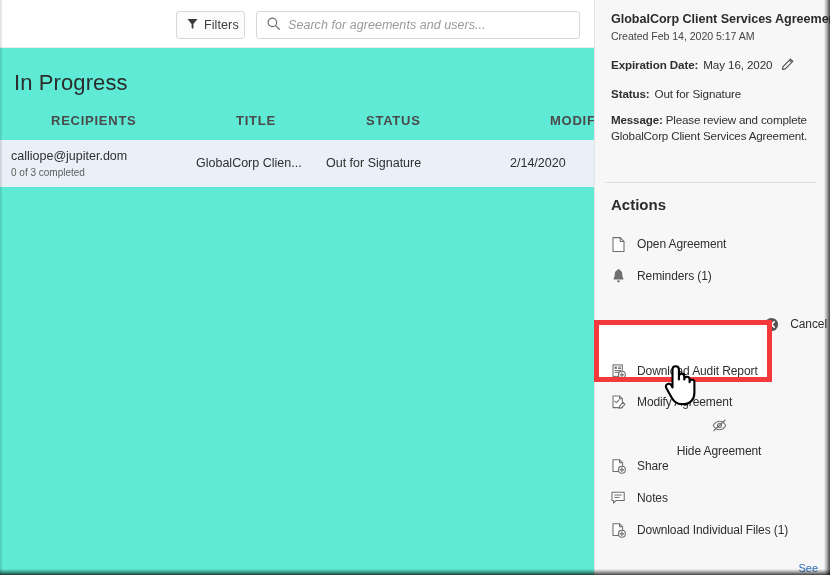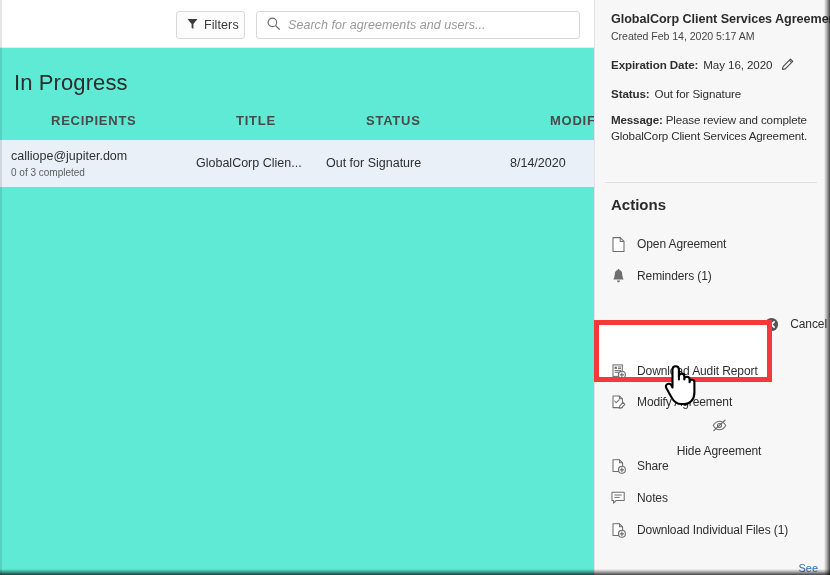--- a/index.html
+++ b/index.html
@@ -320,21 +320,21 @@
       <div class="th col-title">TITLE</div>
       <div class="th col-status">STATUS</div>
       <div class="th col-modified">MODIFIED</div>
     </div>
 
     <div id="table-row">
       <div class="cell recip-main">calliope@jupiter.dom</div>
       <div class="cell recip-sub">0 of 3 completed</div>
       <div class="cell c-title">GlobalCorp Clien...</div>
       <div class="cell c-status">Out for Signature</div>
-      <div class="cell c-modified">8/14/2020</div>
+      <div class="cell c-modified">2/14/2020</div>
     </div>
 
   </div>
 
   <div id="right-pane">
 
     <div id="detail-header">
       <div id="agreement-title">GlobalCorp Client Services Agreement</div>
       <div id="created-line">Created Feb 14, 2020 5:17 AM</div>
 

